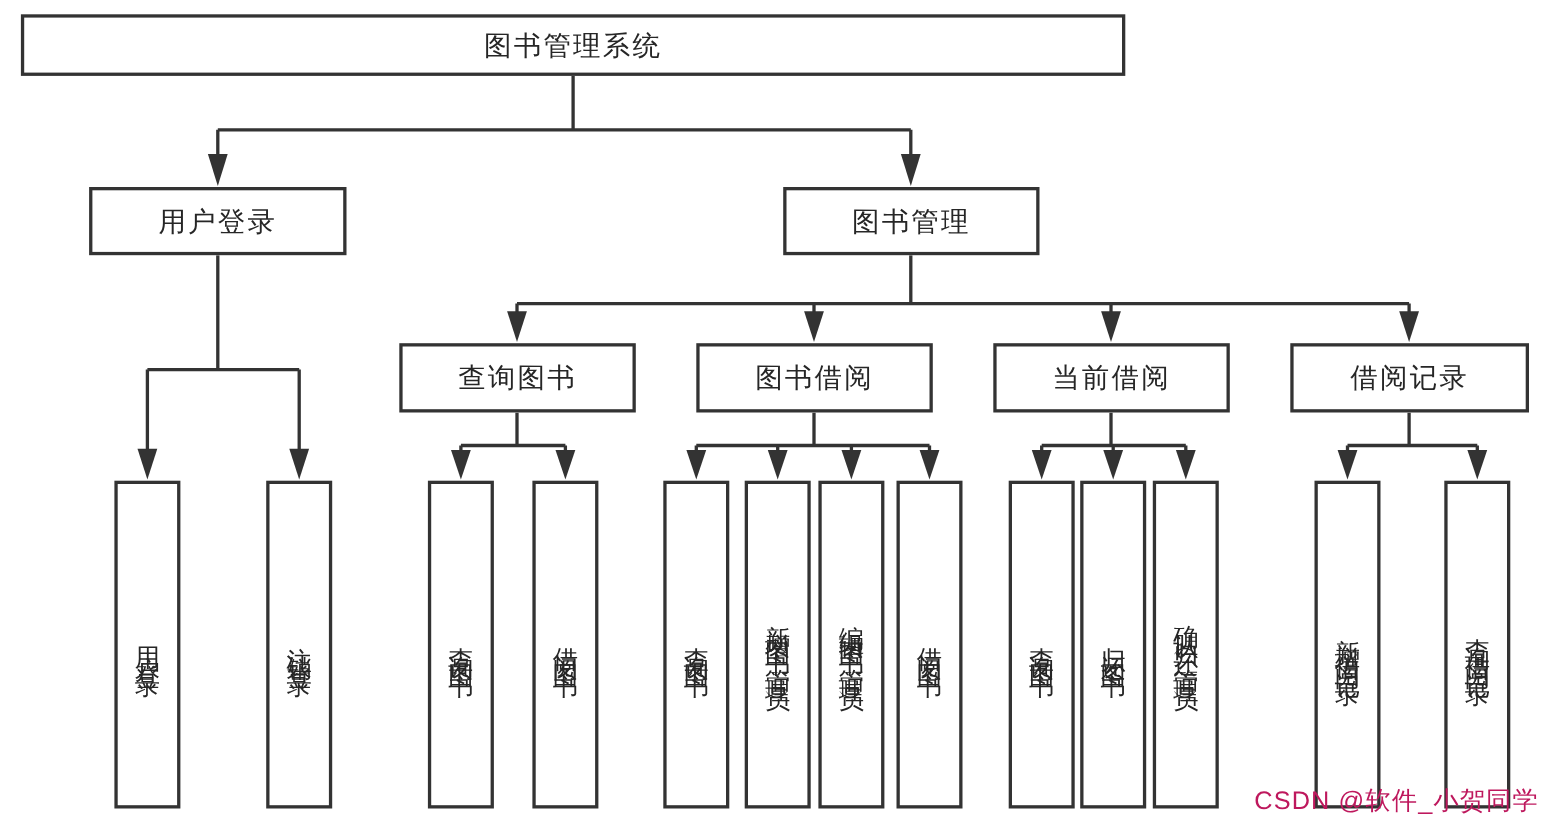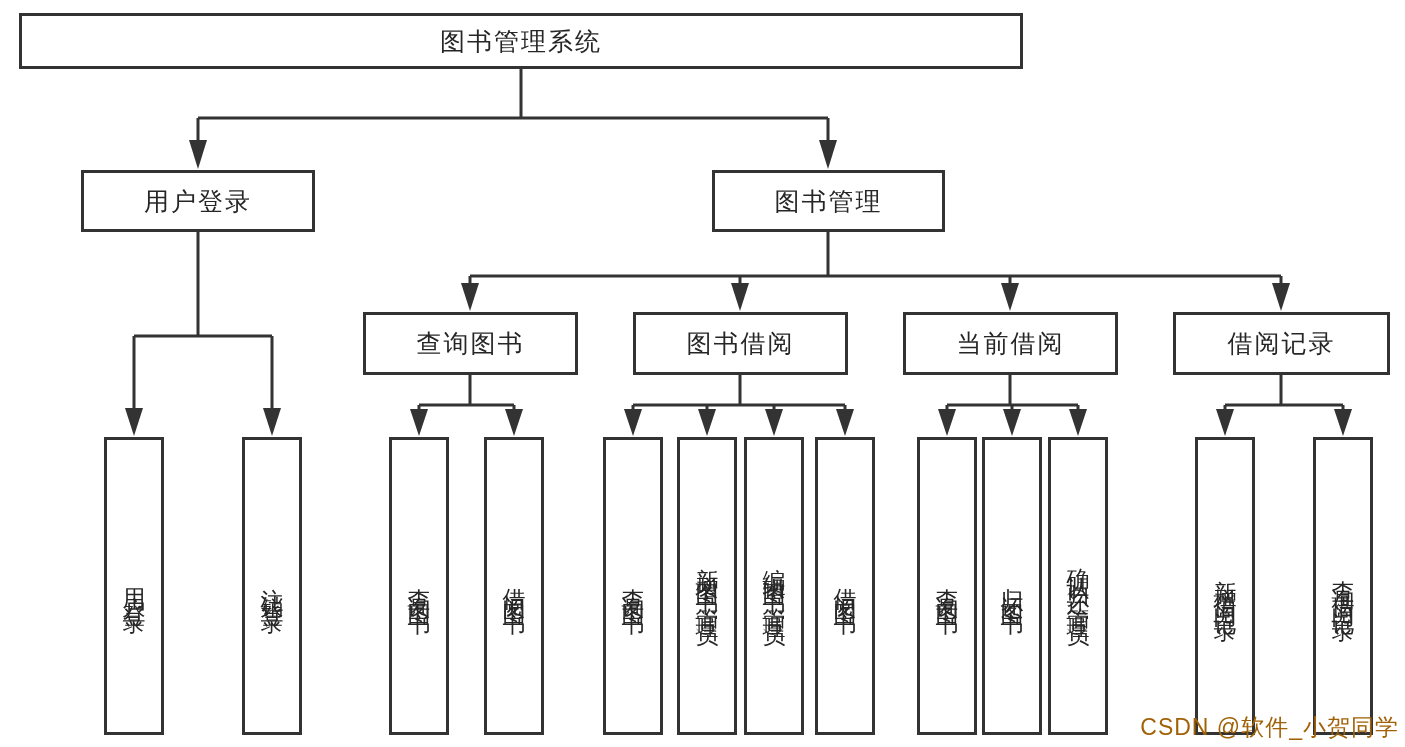--- a/index.html
+++ b/index.html
@@ -148,15 +148,15 @@
     <span class="vlabel">确认归还（管理员）</span>
   </div>
 
   <div class="box leaf" style="left:1195px">
     <span class="vlabel">新增借阅记录</span>
   </div>
   <div class="box leaf" style="left:1313px">
     <span class="vlabel">查询借阅记录</span>
   </div>
 
-  <div class="watermark" style="color: #a16207;">CSDN @软件_小贺同学</div>
+  <div class="watermark" style="color: #be185d;">CSDN @软件_小贺同学</div>
 
 </div>
 
 </body></html>

